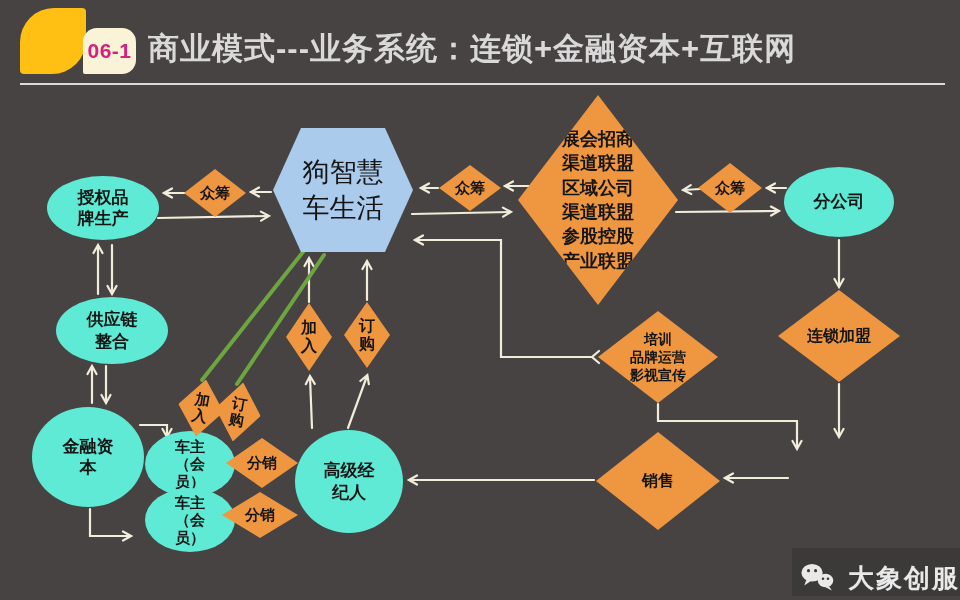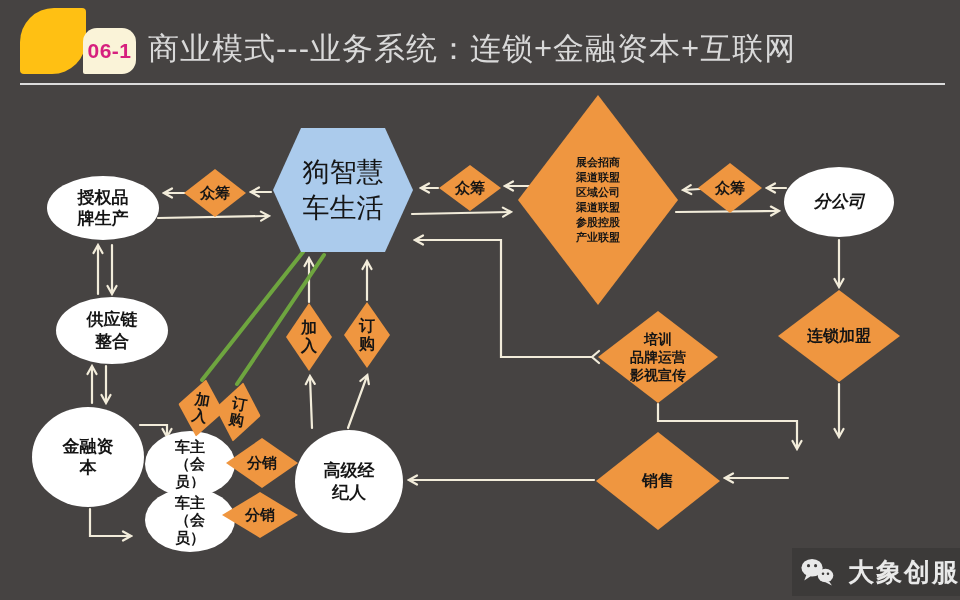--- a/index.html
+++ b/index.html
@@ -16,51 +16,51 @@
     background:#FFC013;border-radius:34px 4px 34px 4px;z-index:3;
   }
   .leaf-cream{
     position:absolute;left:83px;top:28px;width:53px;height:46px;
     background:#FAF3D8;border-radius:14px 14px 14px 2px;z-index:4;
     display:flex;align-items:center;justify-content:center;
   }
   .badge-text{color:#D61F7E;font-weight:bold;font-size:21px;letter-spacing:0.5px;}
   .page-title{
     position:absolute;left:148px;top:28px;width:790px;z-index:3;
-    color:#D9D9D9;font-size:31px;font-weight:400;letter-spacing:1px;white-space:nowrap;
+    color:#D9D9D9;font-size:31px;font-weight:700;letter-spacing:1px;white-space:nowrap;
   }
   .title-rule{
     position:absolute;left:20px;top:83px;width:925px;height:2px;
     background:#DCDCDC;z-index:3;
   }
 
   
   .node{
     position:absolute;display:flex;align-items:center;justify-content:center;
     text-align:center;font-weight:700;color:#151515;white-space:pre-line;
     line-height:1.25;z-index:2;
   }
-  .ellipse{background:#ffffff;border-radius:50%;}
+  .ellipse{background:#5eead4;border-radius:50%;}
   .diamond{background:#EF9640;clip-path:polygon(50% 0,100% 50%,50% 100%,0 50%);}
   .hex{
     background:#ABCBEC;
     clip-path:polygon(20% 0,80% 0,100% 50%,80% 100%,20% 100%,0 50%);
     font-size:27px;font-weight:400;line-height:1.35;
   }
   .pink-label{color:#E0187E;}
 
   
   svg.wires{position:absolute;left:0;top:0;z-index:1;}
   .arr{stroke:#F2ECDA;stroke-width:2.2;fill:none;stroke-linecap:round;}
   .grn{stroke:#6EA53F;stroke-width:4;fill:none;stroke-linecap:round;}
 
   
   .wm-strip{
     position:absolute;left:792px;top:548px;width:168px;height:48px;
-    background:#3C3A39;z-index:3;display:flex;align-items:center;gap:14px;
+    background:#3C3A39;z-index:3;display:flex;align-items:flex-end;gap:14px;
     padding-left:8px;box-sizing:border-box;
   }
   .wm-text{color:#E9E9E9;font-size:26px;font-weight:700;letter-spacing:2px;white-space:nowrap;}
 </style>
 </head>
 <body>
 
 <div class="stage">
 
   <div class="leaf-yellow"></div>
@@ -129,27 +129,27 @@
   <div class="node ellipse" style="left:56px;top:297px;width:112px;height:67px;font-size:17px;">供应链
 整合</div>
   <div class="node ellipse" style="left:145px;top:431px;width:90px;height:66px;font-size:15px;line-height:1.15;">车主
 （会
 员）</div>
   <div class="node ellipse" style="left:145px;top:488px;width:90px;height:64px;font-size:15px;line-height:1.15;">车主
 （会
 员）</div>
   <div class="node ellipse" style="left:295px;top:430px;width:108px;height:103px;font-size:17px;">高级经
 纪人</div>
-  <div class="node ellipse" style="left:784px;top:167px;width:110px;height:70px;font-size:17px;font-style:italic;">分公司</div>
+  <div class="node ellipse" style="left:784px;top:167px;width:110px;height:70px;font-size:17px;">分公司</div>
 
   <div class="node diamond" style="left:184px;top:169px;width:62px;height:48px;font-size:15px;">众筹</div>
   <div class="node diamond" style="left:439px;top:165px;width:62px;height:46px;font-size:15px;">众筹</div>
   <div class="node diamond" style="left:698px;top:163px;width:64px;height:50px;font-size:15px;">众筹</div>
 
-  <div class="node diamond" style="left:518px;top:95px;width:160px;height:210px;font-size:11px;line-height:1.35;text-align:center;">展会招商
+  <div class="node diamond" style="left:518px;top:95px;width:160px;height:210px;font-size:18px;line-height:1.35;text-align:center;">展会招商
 渠道联盟
 区域公司
 渠道联盟
 参股控股
 产业联盟</div>
 
   <div class="node diamond" style="left:286px;top:303px;width:46px;height:68px;font-size:16px;line-height:1.1;">加
 入</div>
   <div class="node diamond" style="left:344px;top:302px;width:46px;height:66px;font-size:16px;line-height:1.1;">订
 购</div>

